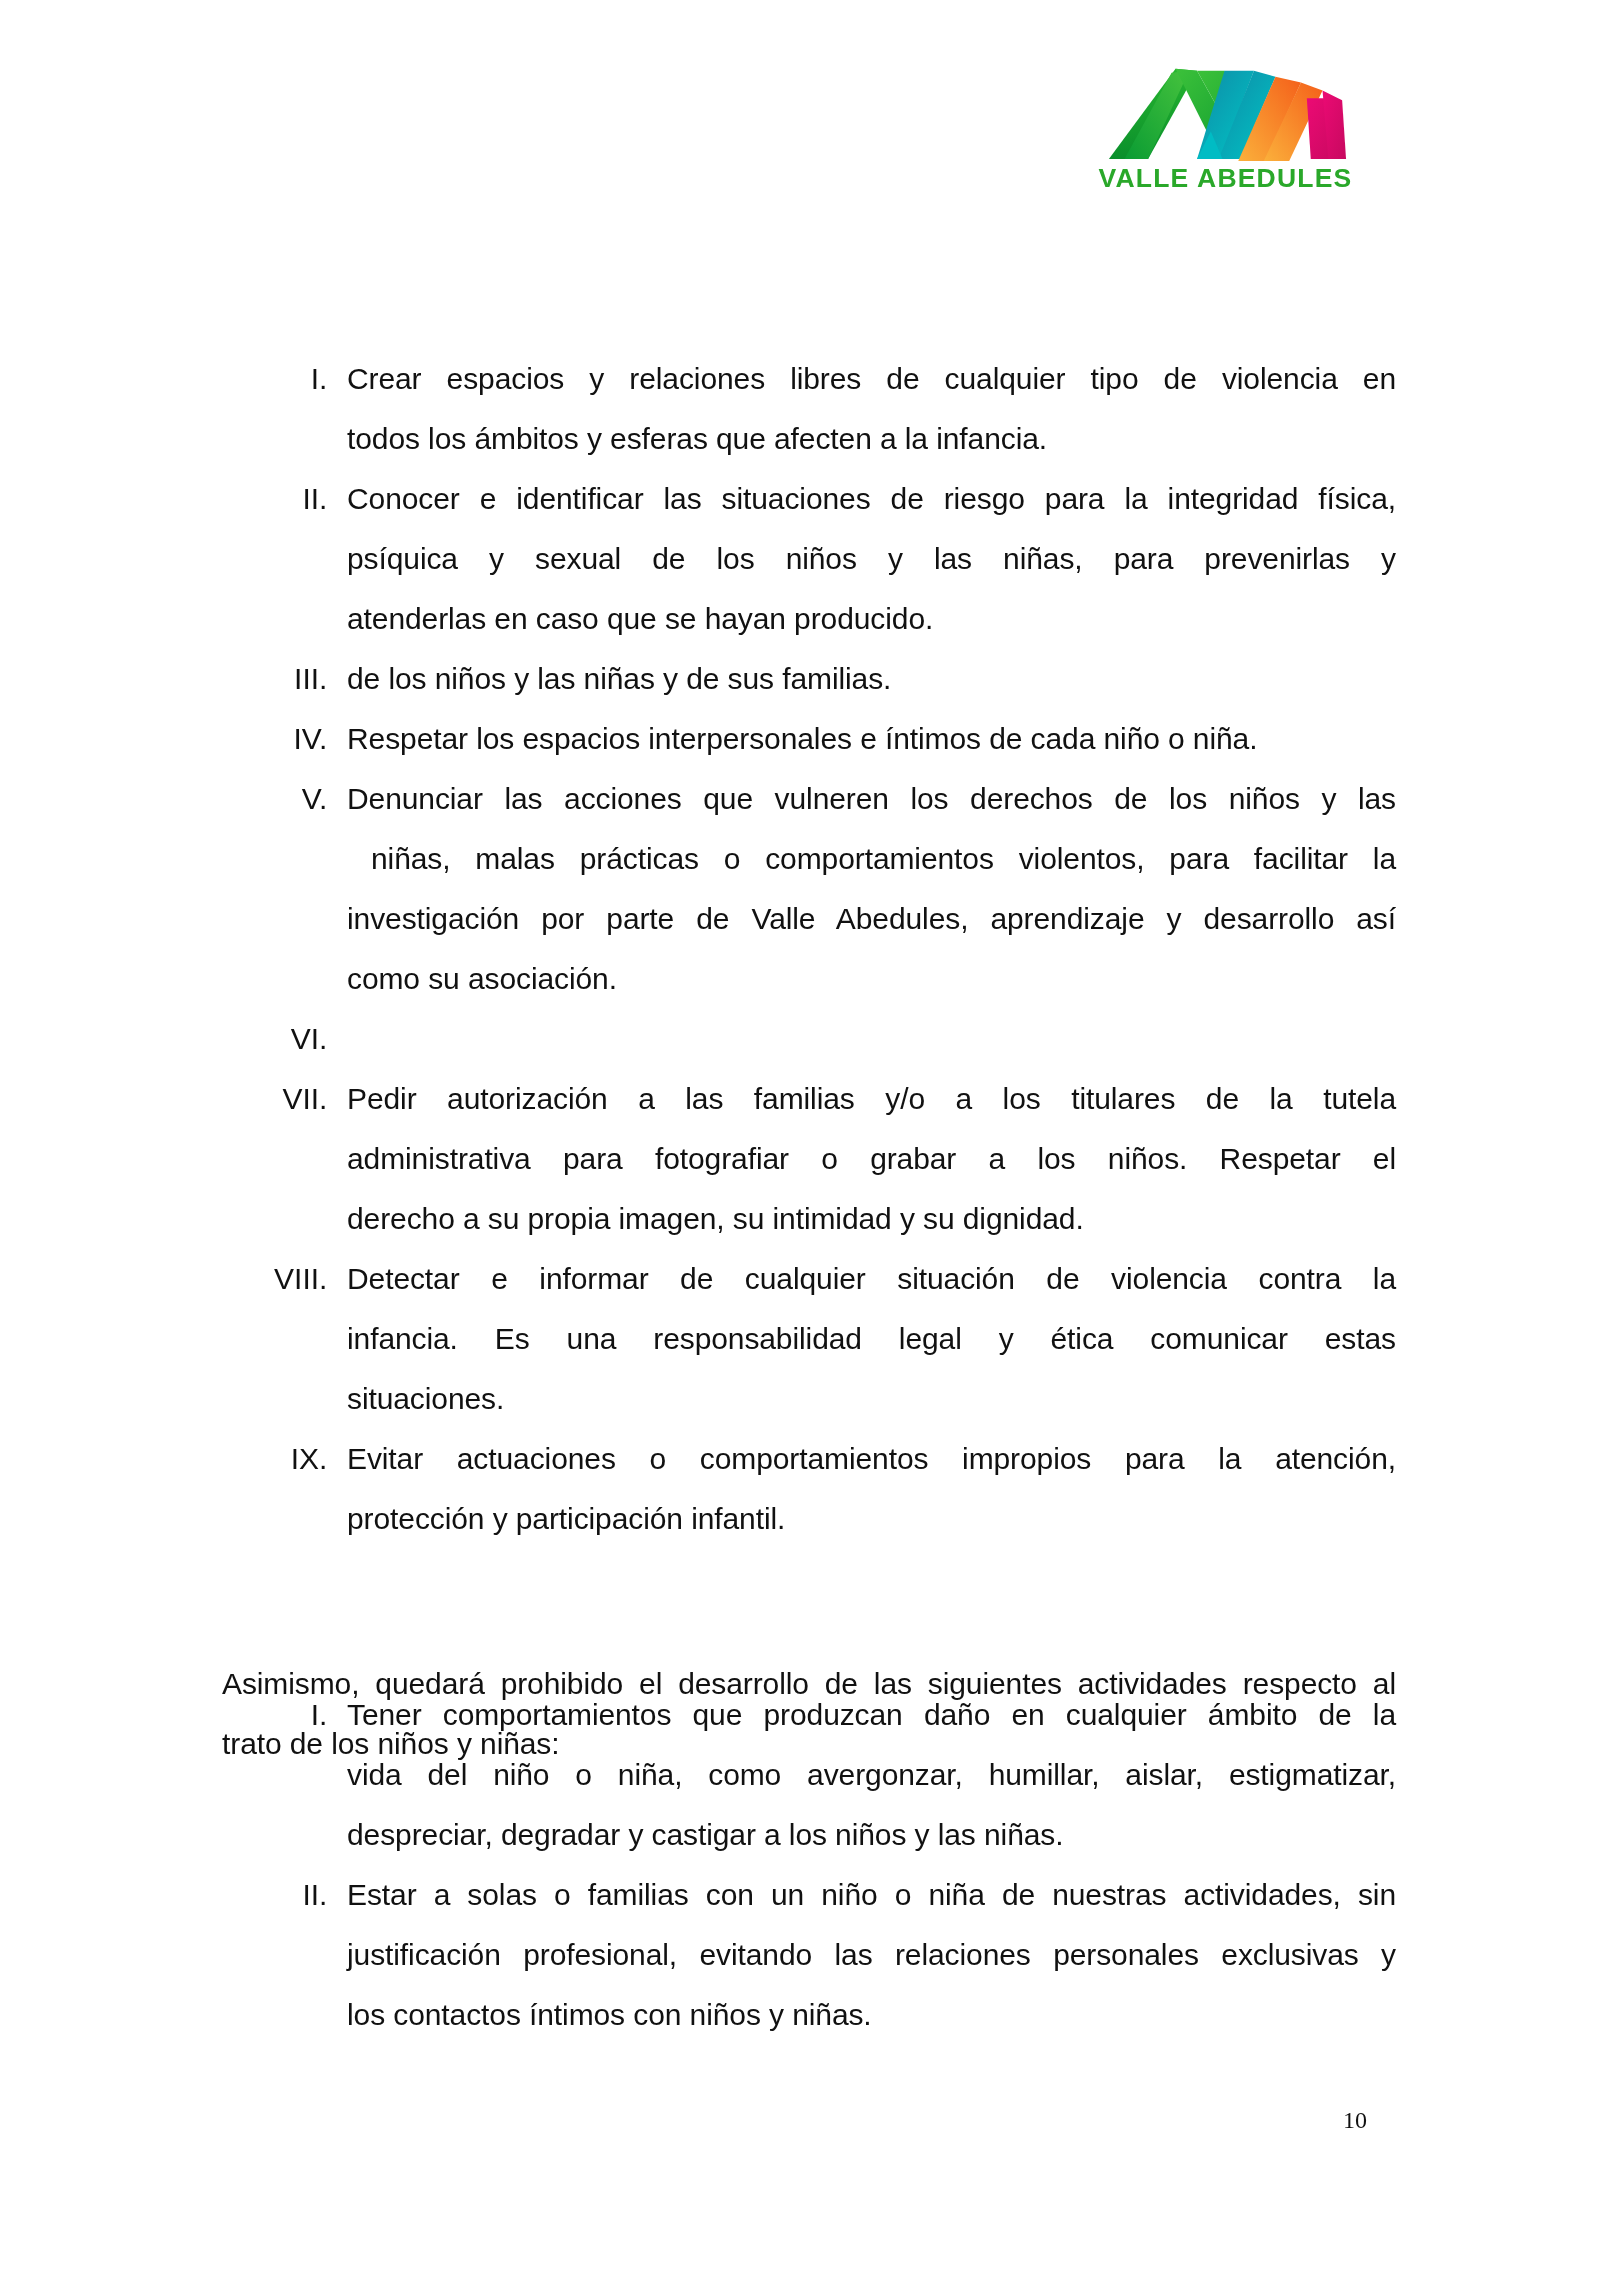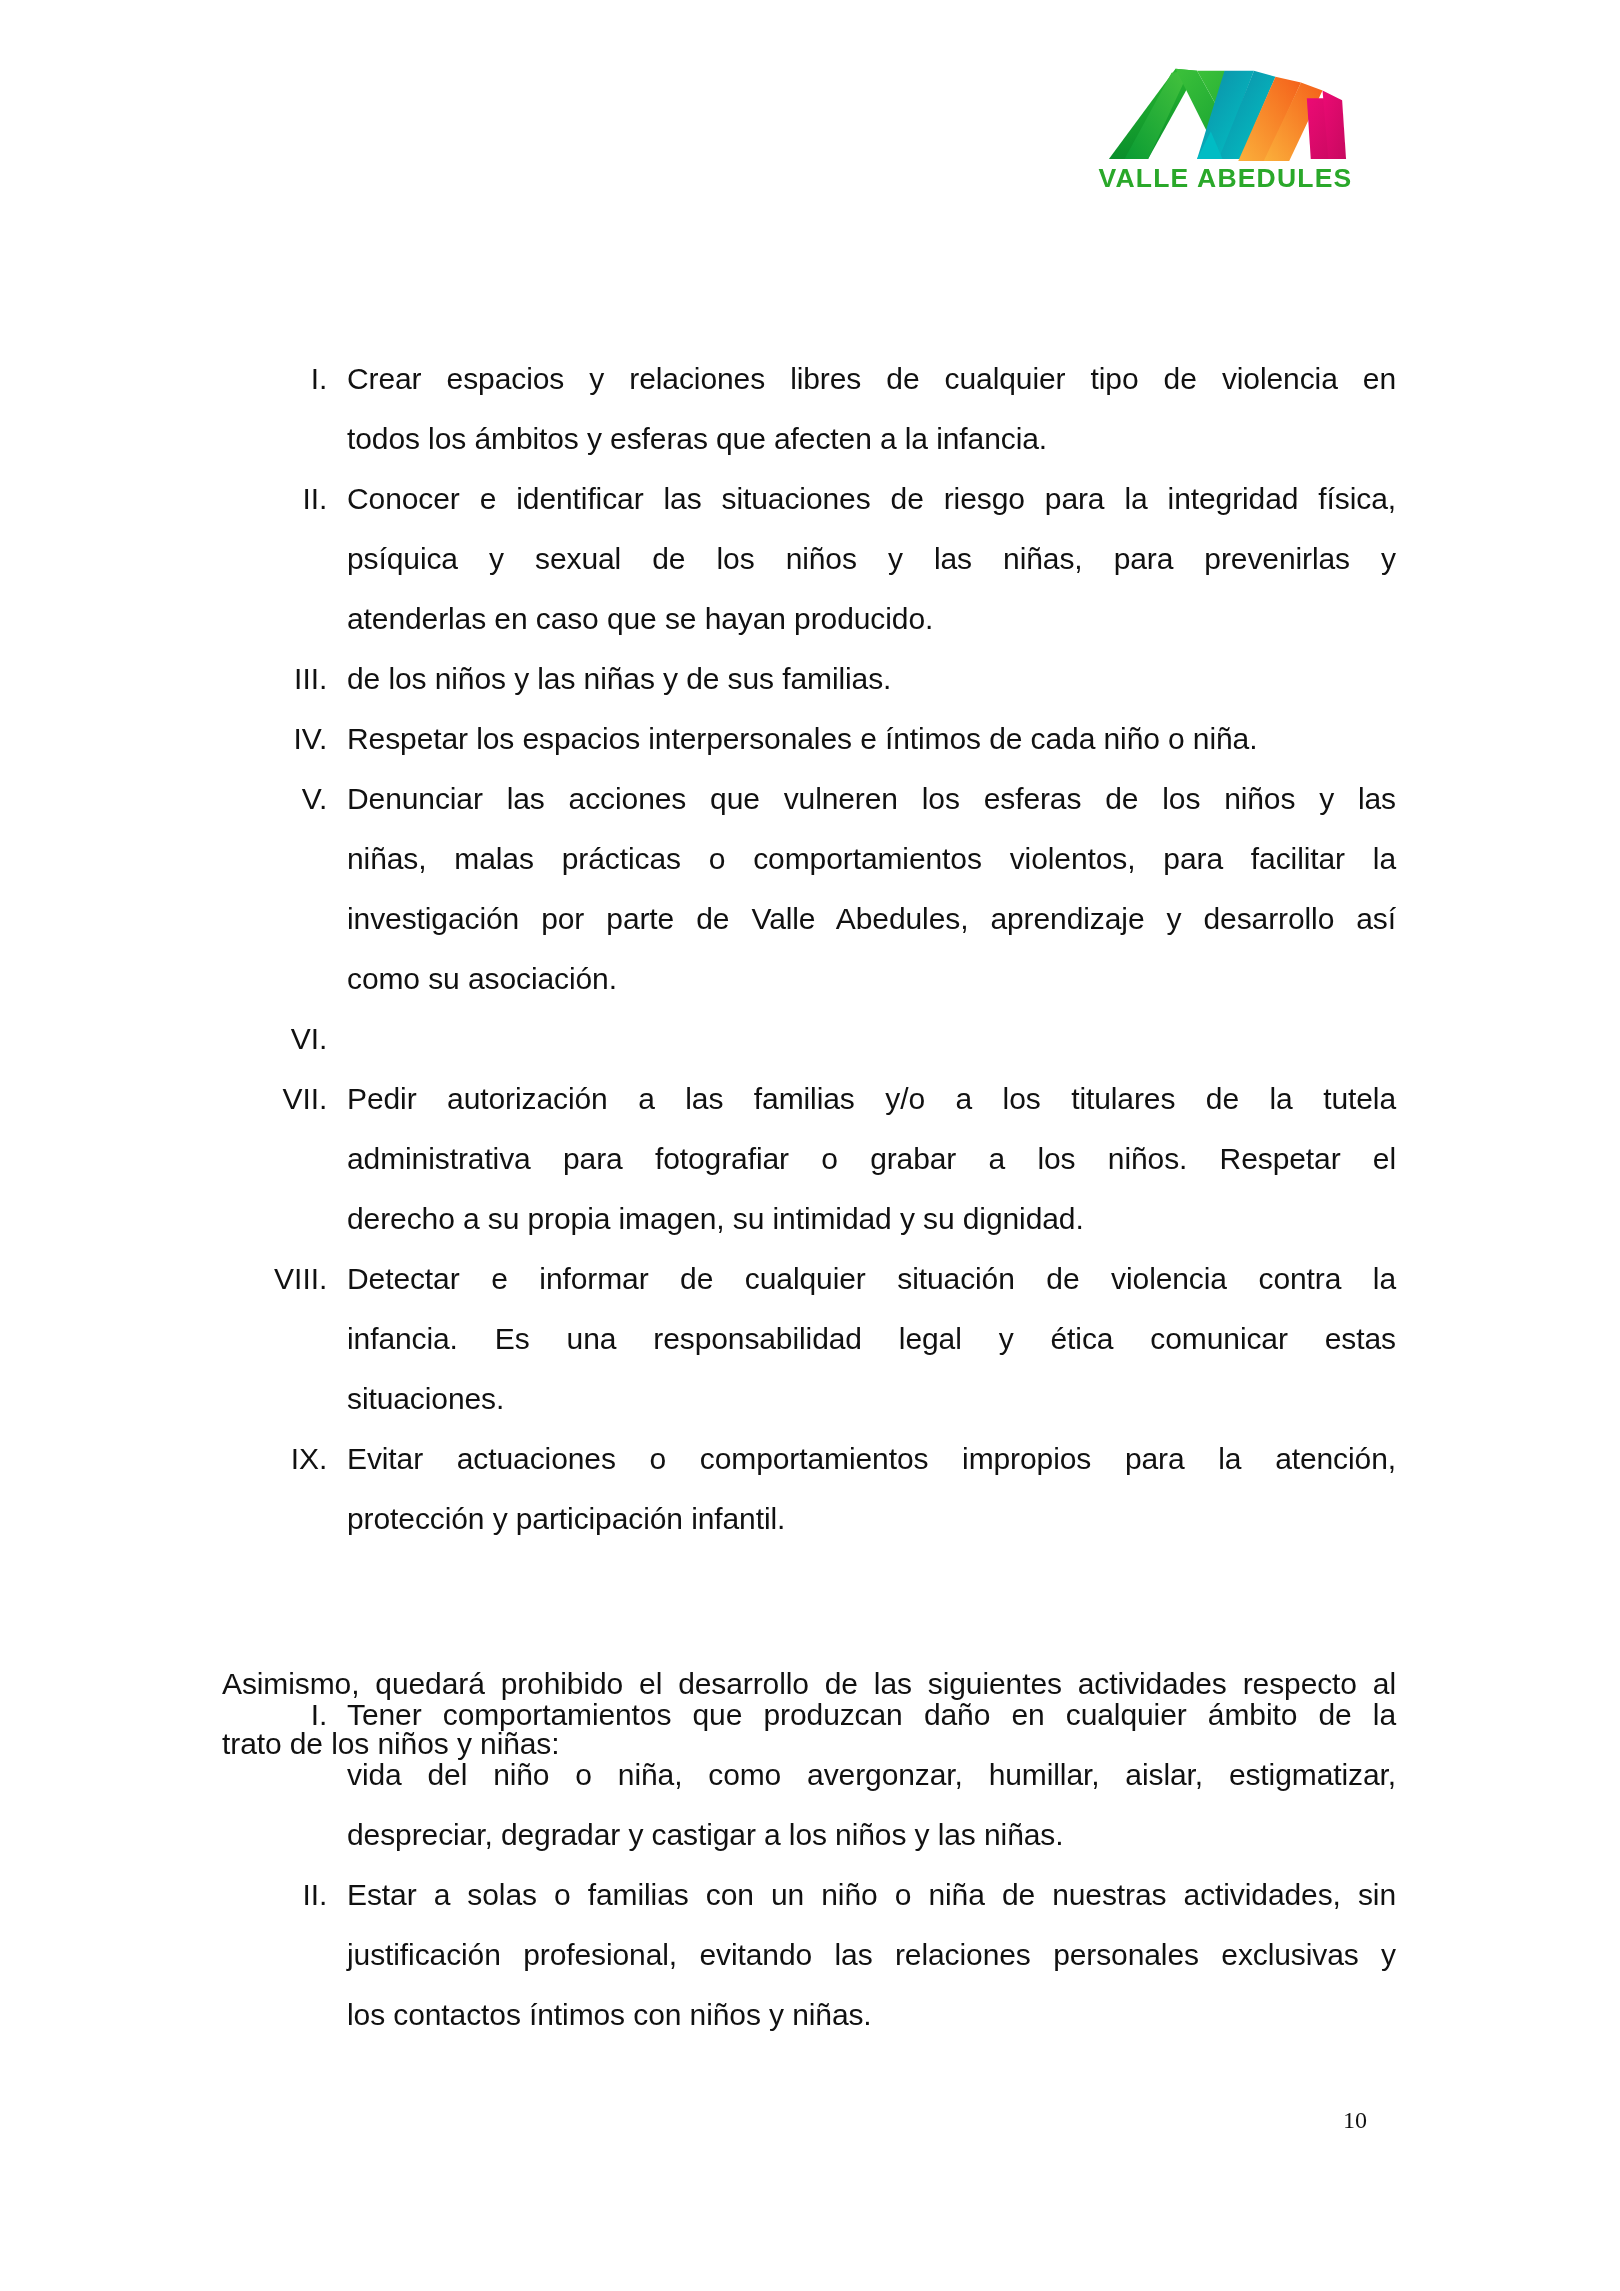--- a/index.html
+++ b/index.html
@@ -212,22 +212,22 @@
       <div class="li">
         <div class="li-marker">IV.</div>
         <div class="li-text">
           <span class="ln last">Respetar los espacios interpersonales e íntimos de cada niño o niña.</span>
         </div>
       </div>
 
       <div class="li">
         <div class="li-marker">V.</div>
         <div class="li-text">
-          <span class="ln" style="word-spacing: 0px;">Denunciar las acciones que vulneren los esferas de los niños y las</span>
-          <span class="ln" style="word-spacing: 0px;">niñas, malas prácticas o comportamientos violentos, para facilitar la</span>
+          <span class="ln" style="word-spacing: 0px;">Denunciar las acciones que vulneren los derechos de los niños y las</span>
+          <span class="ln" style="word-spacing: 0px; margin-left: 24px;">niñas, malas prácticas o comportamientos violentos, para facilitar la</span>
           <span class="ln" style="word-spacing: 0px;">investigación por parte de Valle Abedules, aprendizaje y desarrollo así</span>
           <span class="ln last">como su asociación.</span>
         </div>
       </div>
 
       <div class="li">
         <div class="li-marker">VI.</div>
       </div>
 
       <div class="li">

